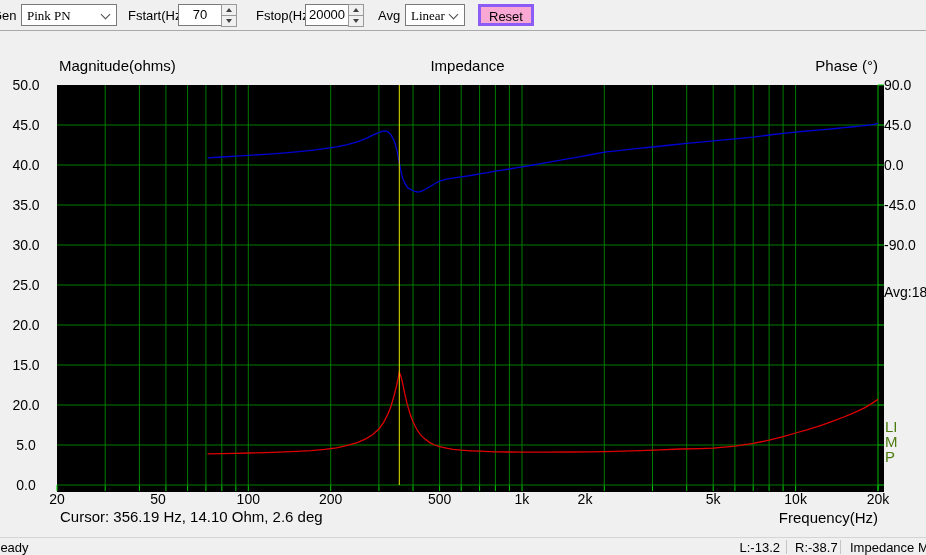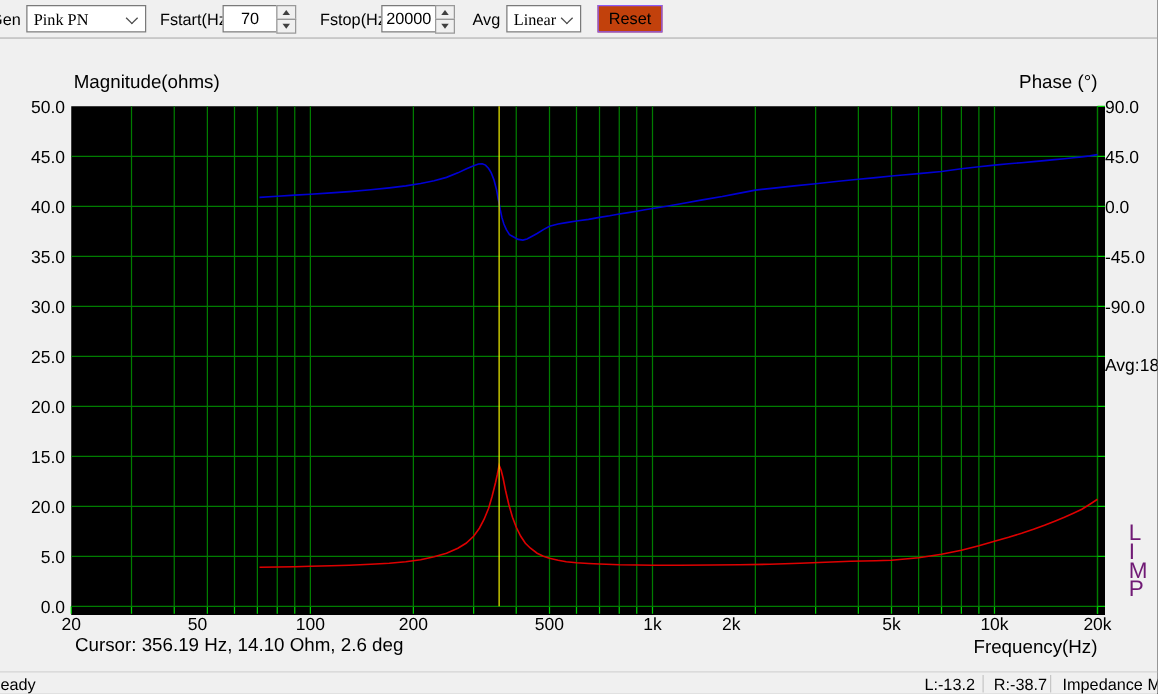--- a/index.html
+++ b/index.html
@@ -19,39 +19,39 @@
     transform:rotate(45deg); }
   .spinbox { position:absolute; top:4px; height:20px; background:#fff;
     border:1px solid #7a7a7a; font-size:13px; text-align:center; line-height:20px; }
   .spinner { position:absolute; top:4px; width:16px; height:22px; }
   .spinbtn { position:absolute; left:0; width:14px; height:10px;
     background:#f0f0f0; border:1px solid #999; }
   .spinbtn .arr { margin:3px auto 0; width:0; height:0;
     border-left:3px solid transparent; border-right:3px solid transparent; }
   .arr.up   { border-bottom:4px solid #404040; }
   .arr.down { border-top:4px solid #404040; }
-  .reset-btn { position:absolute; top:4px; height:22px; background:#c2410c;
-    border:1px solid #8b5cf6; font-size:13px; padding:0 8px; line-height:20px; }
+  .reset-btn { position:absolute; top:4px; height:22px; background:#f9a8d4;
+    border:3px solid #8b5cf6; font-size:13px; padding:0 8px; line-height:20px; }
   
   .chart-area { position:absolute; left:0; top:31px; width:926px; height:506px;
     background:#f0f0f0; }
   #plot-svg { position:absolute; left:0; top:0; }
   .ctitle { position:absolute; top:26px; left:57px; width:821px; font-size:15px;
     white-space:nowrap; }
   .ctitle.mid { text-align:center; }
   .ctitle.rgt { text-align:right; }
   .ytick { position:absolute; font-size:14px; height:16px; line-height:16px;
     white-space:nowrap; }
-  .ytick.left { left:0; width:52px; text-align:right; }
+  .ytick.left { left:0; width:52px; text-align:center; }
   .ytick.right { left:884px; text-align:left; }
   .xtick { position:absolute; font-size:14px; width:60px; text-align:center;
     top:460px; white-space:nowrap; }
   .avg-ind { position:absolute; left:884px; top:253px; font-size:14px; white-space:nowrap; }
   .limp-label { position:absolute; left:885px; top:388px; width:14px;
-    font-size:18px; line-height:15px; word-break:break-all; color:#701a75;padding-left:18px; }
+    font-size:15px; line-height:15px; word-break:break-all; color:#4d7c0f; }
   .cursor-readout { position:absolute; left:60px; top:477px; font-size:15px; white-space:nowrap; }
   .freq-label { position:absolute; left:57px; top:478px; width:821px;
     text-align:right; font-size:15px; }
   
   .statusbar { position:absolute; left:0; top:537px; width:926px; height:18px;
     background:#f0f0f0; border-top:1px solid #d4d4d4; font-size:13px; }
   .statusbar .pane { position:absolute; top:2px; white-space:nowrap; }
   .statusbar .sep { position:absolute; top:2px; width:1px; height:14px; background:#c6c6c6; }
 </style>
 </head>
@@ -176,20 +176,21 @@
       <line x1="878" y1="134.0" x2="884" y2="134.0" stroke="#00cc00" stroke-width="1"></line>
       <line x1="57" y1="94.0" x2="878" y2="94.0" stroke="#007c00" stroke-width="1"></line>
       <line x1="878" y1="94.0" x2="884" y2="94.0" stroke="#00cc00" stroke-width="1"></line>
       <line x1="878" y1="54.0" x2="884" y2="54.0" stroke="#00cc00" stroke-width="1"></line>
       <polyline points="207.6,422.8 221.8,422.6 235.8,422.4 248.3,422.0 264.9,421.6 279.5,421.2 296.5,420.4 311.4,419.6 324.6,418.4 336.5,416.8 347.3,414.4 357.2,411.6 366.3,407.6 372.8,403.6 378.9,398.0 383.5,391.6 387.3,384.4 390.9,375.6 393.7,366.0 396.5,354.8 397.9,348.4 399.3,341.2 400.9,345.2 402.5,351.6 404.4,361.2 407.0,372.4 410.0,382.8 413.0,390.8 416.6,398.0 420.3,403.6 424.4,407.6 429.7,411.6 434.7,414.0 439.6,415.6 446.5,417.2 453.0,418.4 461.2,419.2 470.8,419.8 479.6,420.2 495.4,420.8 509.4,421.0 522.0,421.2 543.6,421.2 570.1,421.0 591.8,420.8 615.7,420.4 640.0,419.6 660.2,418.8 680.6,418.0 700.7,417.6 713.2,417.2 734.9,415.2 753.2,412.4 769.1,409.2 783.1,405.6 795.6,402.0 806.9,398.8 817.3,395.6 826.8,392.4 835.6,389.2 843.8,386.0 851.5,382.8 858.7,379.6 865.5,376.4 871.9,372.4 878.0,368.4" fill="none" stroke="#dd0000" stroke-width="1.3"></polyline>
       <polyline points="207.6,126.9 221.8,126.0 235.8,125.1 248.3,124.4 264.9,123.3 279.5,122.3 296.5,120.8 311.4,119.3 324.6,117.7 336.5,115.8 347.3,113.6 357.2,110.9 366.3,107.3 372.8,104.2 378.9,101.6 382.8,100.2 385.8,100.0 388.4,101.1 390.9,103.8 393.0,107.3 395.1,112.7 397.2,120.7 398.5,127.8 399.3,131.7 400.2,136.7 401.5,142.9 403.1,148.2 405.1,152.7 407.6,156.7 410.6,158.4 414.5,160.5 418.3,161.1 421.6,160.2 425.7,158.0 429.7,155.8 434.7,152.7 439.6,150.0 446.5,148.2 453.0,147.1 461.2,145.8 470.8,144.5 479.6,142.9 487.8,141.6 495.4,140.2 502.6,139.1 509.4,138.0 515.9,136.8 522.0,135.8 533.3,134.0 543.6,132.2 561.9,128.9 577.8,126.2 591.8,123.5 604.3,121.1 620.9,119.3 635.5,117.7 652.5,116.0 670.8,114.0 686.7,112.4 700.7,111.1 713.2,109.8 724.6,108.8 734.9,107.9 753.2,106.2 769.1,104.0 783.1,102.4 795.6,101.1 806.9,100.0 817.3,99.2 826.8,98.3 835.6,97.5 843.8,96.7 851.5,96.0 858.7,95.2 865.5,94.5 871.9,93.7 878.0,92.7" fill="none" stroke="#0000d4" stroke-width="1.3"></polyline>
       <line x1="399.3" y1="54" x2="399.3" y2="454" stroke="#e8e800" stroke-width="1"></line>
     </svg>
 
   <div class="ctitle" style="width:300px; left:59px">Magnitude(ohms)</div>
+  <div class="ctitle mid">Impedance</div>
   <div class="ctitle rgt">Phase (°)</div>
 
   <div id="left-ticks">
       <div class="ytick left" style="top: 46px;">50.0</div>
       <div class="ytick left" style="top: 86px;">45.0</div>
       <div class="ytick left" style="top: 126px;">40.0</div>
       <div class="ytick left" style="top: 166px;">35.0</div>
       <div class="ytick left" style="top: 206px;">30.0</div>
       <div class="ytick left" style="top: 246px;">25.0</div>
       <div class="ytick left" style="top: 286px;">20.0</div>

